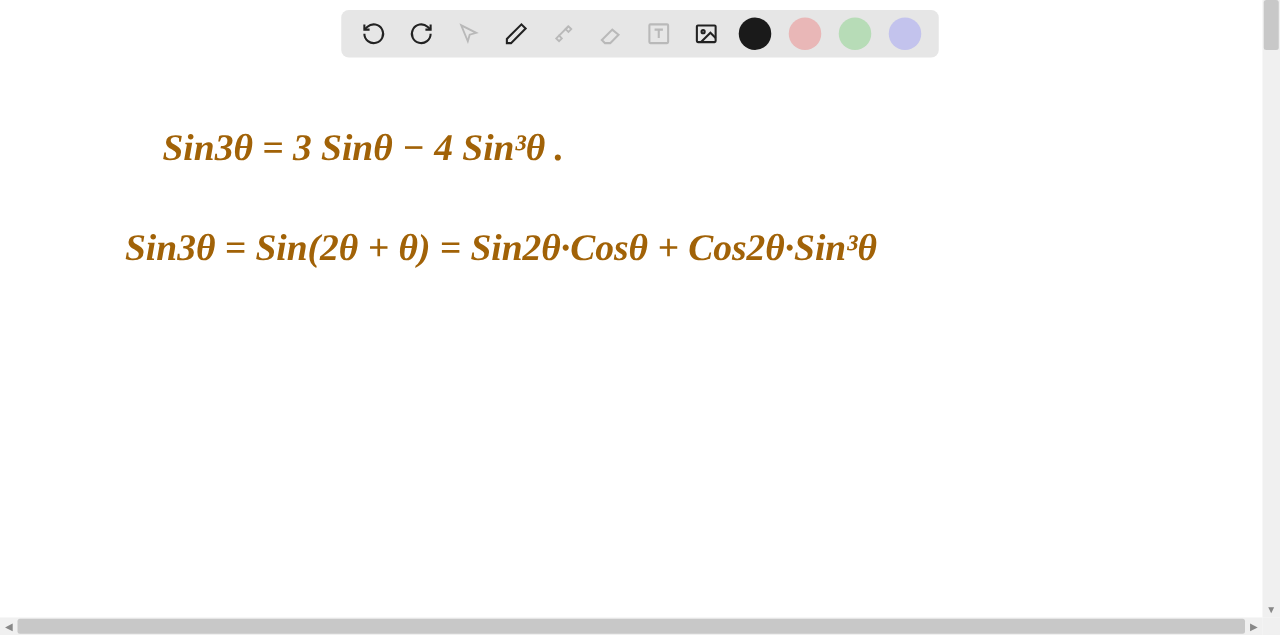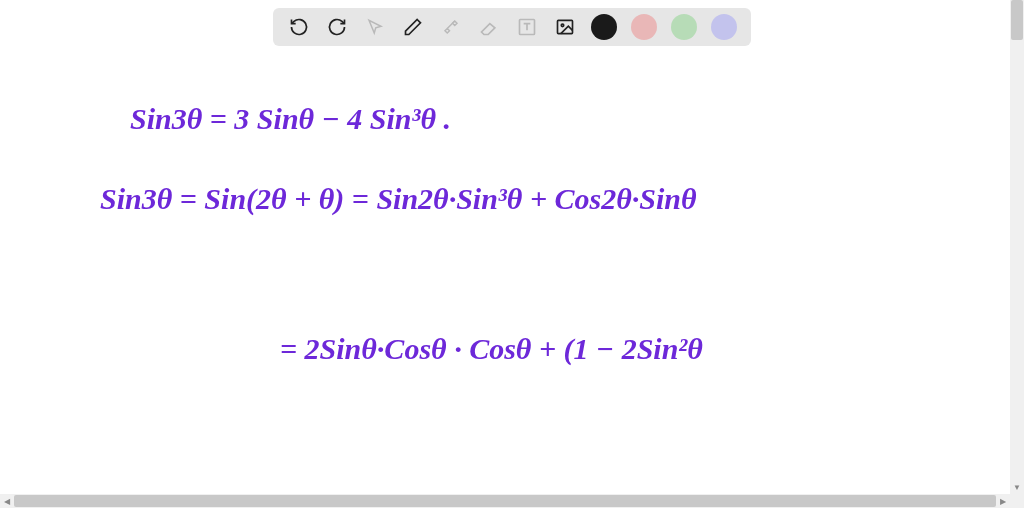--- a/index.html
+++ b/index.html
@@ -45,21 +45,21 @@
       top: 52px;
       left: 0;
       right: 0;
       bottom: 14px;
       background: #fff;
     }
     .handwriting {
       position: absolute;
       font-family: 'Segoe Script', 'Comic Sans MS', cursive;
       font-style: italic;
-      color: #6d28d9;
+      color: #a16207;
       font-weight: 600;
       white-space: nowrap;
     }
     .line1 { top: 50px; left: 130px; font-size: 30px; }
     .line2 { top: 130px; left: 100px; font-size: 30px; }
     .line3 { top: 200px; left: 100px; font-size: 28px; }
     .line4 { top: 280px; left: 280px; font-size: 30px; }
     .scrollbar-v {
       position: absolute;
       right: 0;
@@ -173,22 +173,21 @@
       </svg>
   </div>
   <div class="color-swatch" style="background:#1a1a1a"></div>
   <div class="color-swatch" style="background:#e9b7b7"></div>
   <div class="color-swatch" style="background:#b7dcb7"></div>
   <div class="color-swatch" style="background:#c3c3ed"></div>
 </div>
 
 <div class="canvas">
   <div class="handwriting line1">Sin3θ  =  3 Sinθ − 4 Sin³θ .</div>
-  <div class="handwriting line2">Sin3θ  =   Sin(2θ + θ)   =   Sin2θ·Sin³θ  +  Cos2θ·Sinθ</div>
-  <div class="handwriting line4">=  2Sinθ·Cosθ · Cosθ   +   (1 − 2Sin²θ</div>
+  <div class="handwriting line2">Sin3θ  =   Sin(2θ + θ)   =   Sin2θ·Cosθ  +  Cos2θ·Sin³θ</div>
 </div>
 
 <div class="scrollbar-v">
   <div class="arrow-up">▲</div>
   <div class="thumb"></div>
   <div class="arrow-down">▼</div>
 </div>
 <div class="scrollbar-h">
   <div class="arrow-left">◀</div>
   <div class="thumb"></div>

